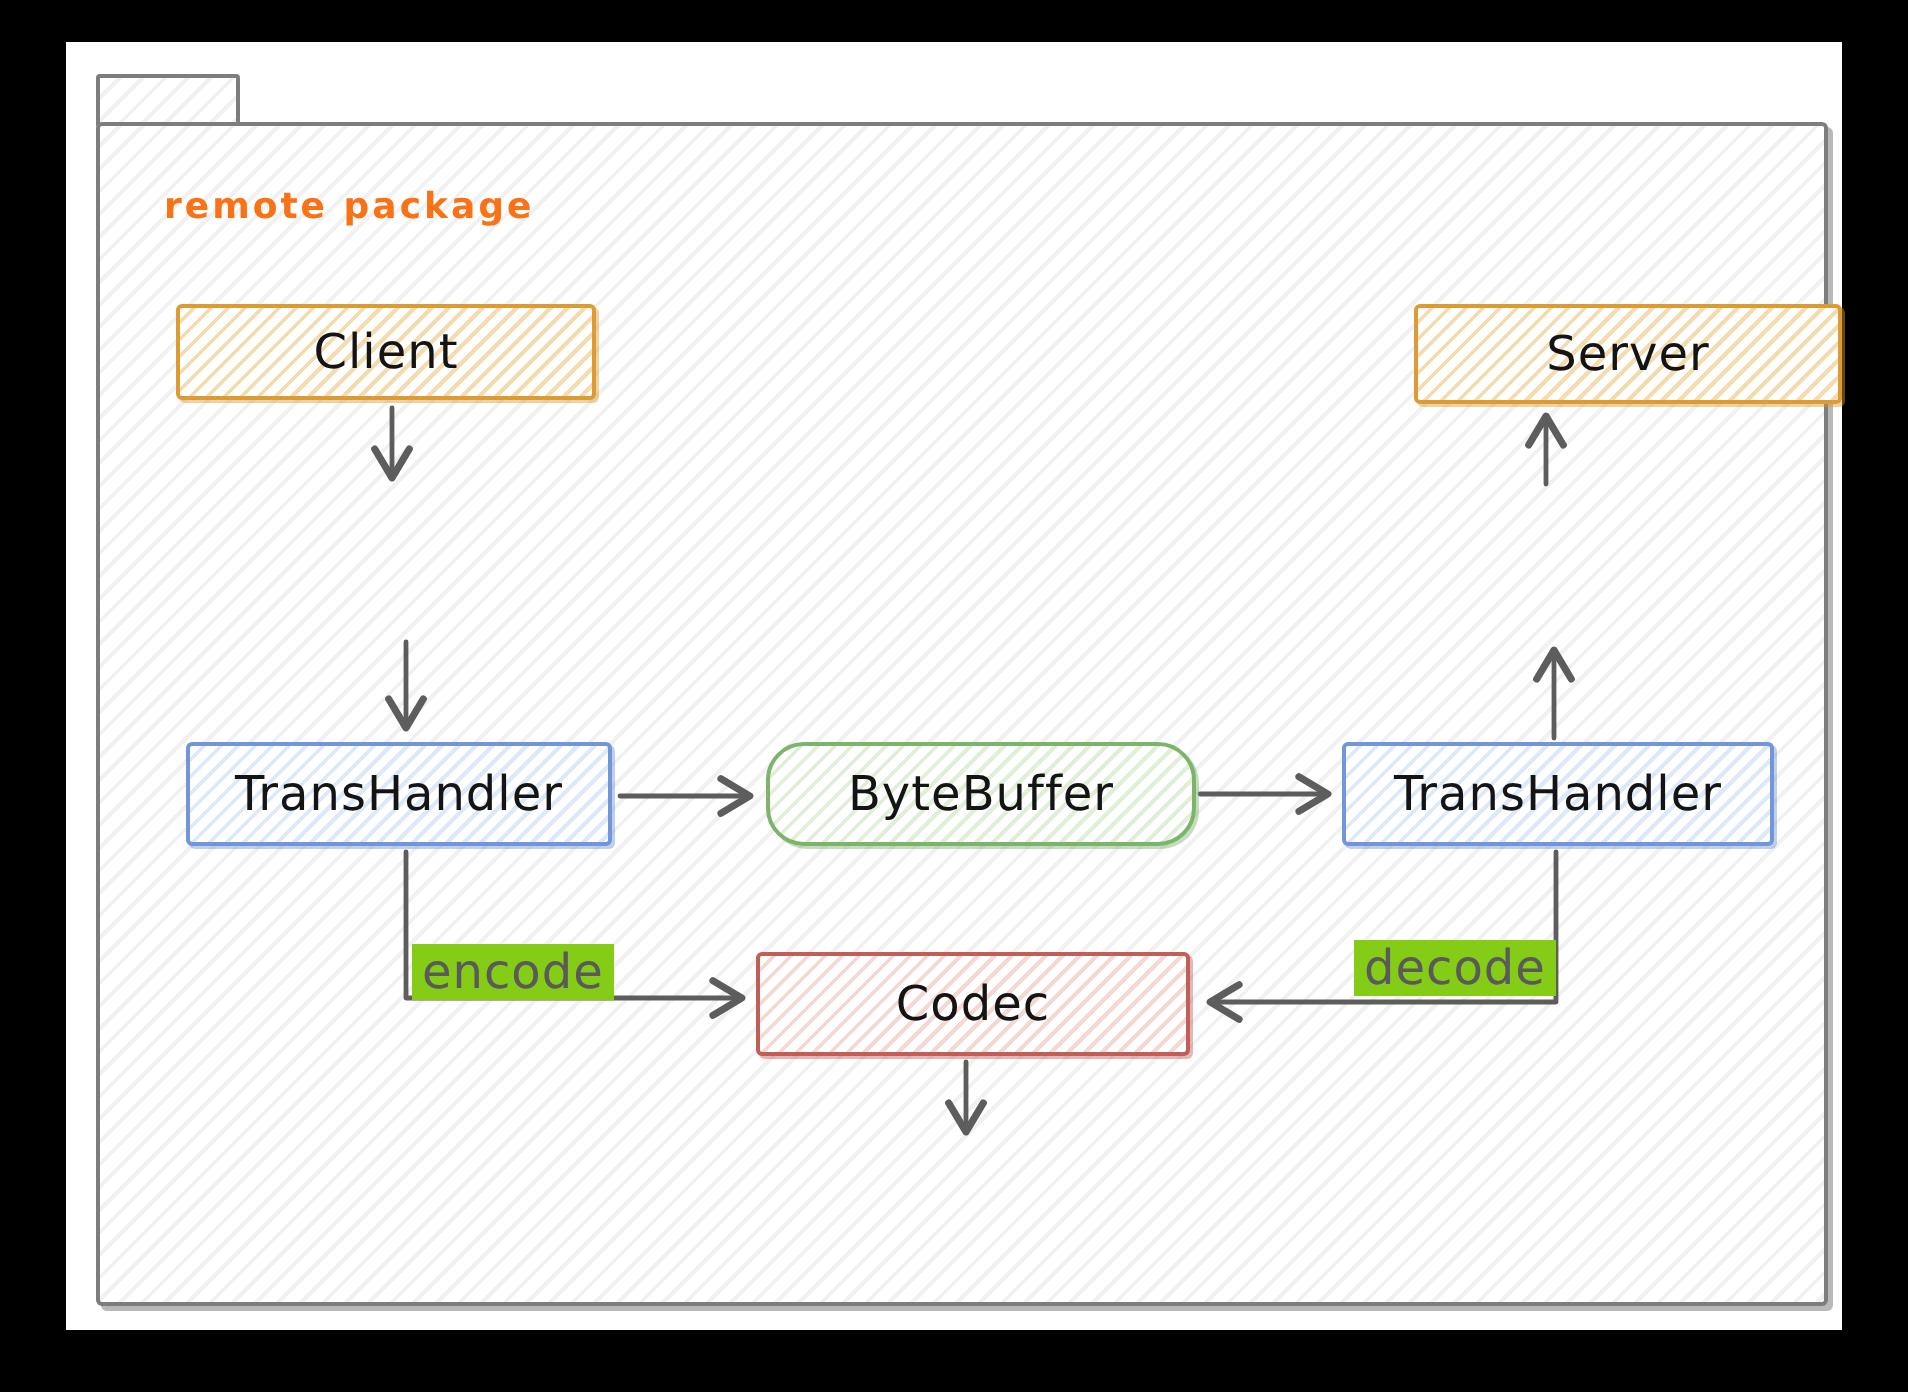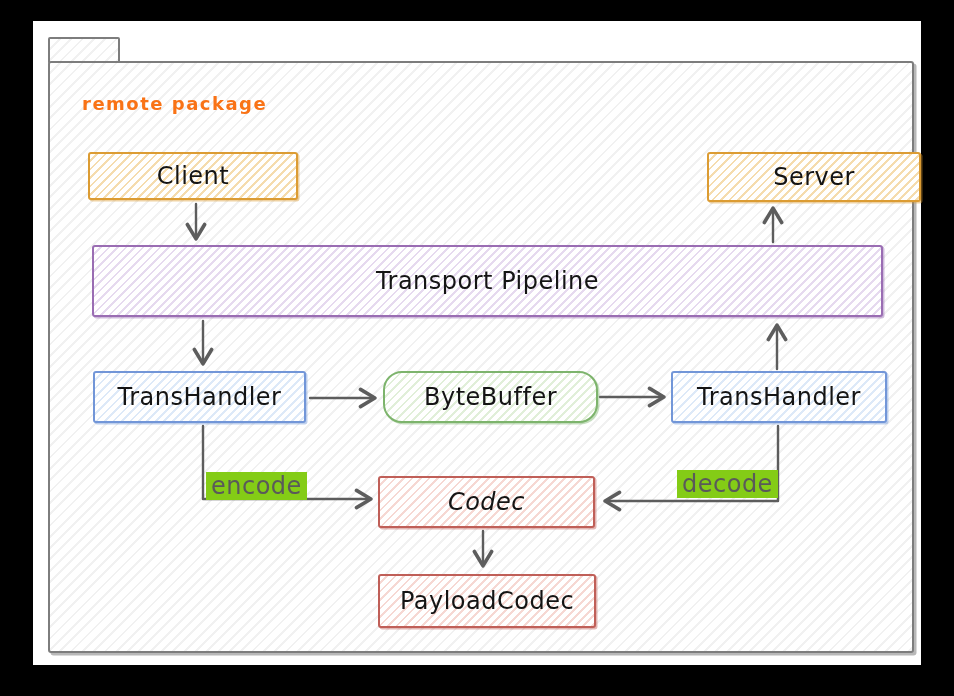--- a/index.html
+++ b/index.html
@@ -65,21 +65,21 @@
     border-color:#c05f58;
     background-image:repeating-linear-gradient(135deg, rgba(0,0,0,0) 0 4px, #f6d8d3 4px 6px);
     box-shadow:1.5px 1.5px 0 0 rgba(192,95,88,0.45);
   }
   .n-client       { left:88px;  top:152px; width:210px; height:48px; }
   .n-server       { left:668px; top:152px; width:214px; height:50px;margin-left:39px; }
   .n-pipeline     { left:92px;  top:245px; width:791px; height:72px; }
   .n-th-left      { left:93px;  top:371px; width:213px; height:52px; }
   .n-bytebuffer   { left:383px; top:371px; width:215px; height:52px; }
   .n-th-right     { left:671px; top:371px; width:216px; height:52px; }
-  .n-codec        { left:378px; top:476px; width:217px; height:52px;font-style:italic; }
+  .n-codec        { left:378px; top:476px; width:217px; height:52px; }
   .n-payloadcodec { left:378px; top:574px; width:218px; height:54px; }
   
   .edges { position:absolute; left:0; top:0; width:954px; height:696px; z-index:2; pointer-events:none; }
   .edge-label {
     position:absolute; z-index:4; background:#84cc16; color:#5a5a5a;
     font-size:24px; padding:0 5px; letter-spacing:0.5px;
   }
   .lbl-encode { left:206px; top:472px; }
   .lbl-decode { left:677px; top:470px; }
 </style>
@@ -111,34 +111,28 @@
       <path d="M483,531 L483,565" marker-end="url(#arrow)"></path>
     </g>
   </svg>
 
   <div class="node orange n-client">
       <span>Client</span>
     </div>
   <div class="node orange n-server">
       <span>Server</span>
     </div>
-  <div class="node purple n-pipeline">
-      <span>Transport Pipeline</span>
-    </div>
   <div class="node blue   n-th-left">
       <span>TransHandler</span>
     </div>
   <div class="node green  n-bytebuffer">
       <span>ByteBuffer</span>
     </div>
   <div class="node blue   n-th-right">
       <span>TransHandler</span>
     </div>
   <div class="node red    n-codec">
       <span>Codec</span>
     </div>
-  <div class="node red    n-payloadcodec">
-      <span>PayloadCodec</span>
-    </div>
 
   <div class="edge-label lbl-encode">encode</div>
   <div class="edge-label lbl-decode">decode</div>
 </div>
 
 </body></html>

